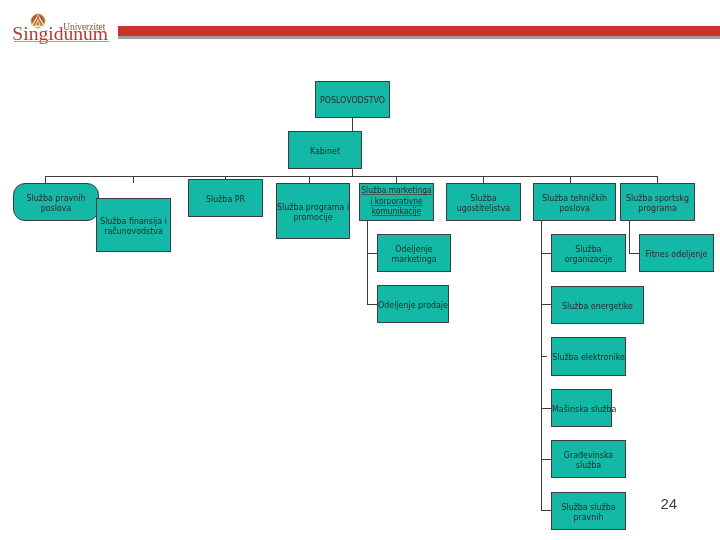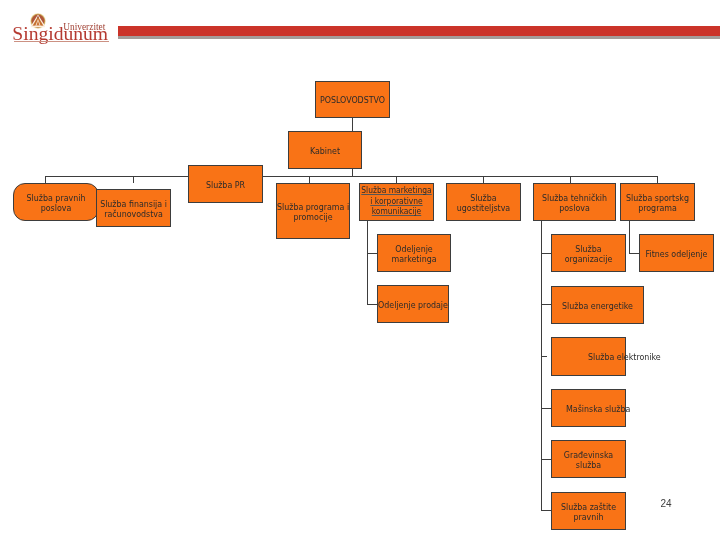--- a/index.html
+++ b/index.html
@@ -14,33 +14,33 @@
              font-size:19.6px;line-height:19.6px;color:#B53A31;white-space:nowrap;}
   .logo-sub{position:absolute;left:63.2px;top:23.3px;font-family:"Liberation Serif",serif;
             font-size:9.4px;line-height:9.4px;color:#A24336;white-space:nowrap;}
   .logo-rule{position:absolute;left:13.8px;top:40.5px;width:95px;height:1px;background:#CC9183;}
   .logo-emblem{position:absolute;left:29.5px;top:12.7px;width:16px;height:16px;}
 
   .redbar{position:absolute;left:117.5px;top:25.9px;width:602.5px;height:10px;background:#CB3329;}
   .redbar-shadow{position:absolute;left:117.5px;top:35.9px;width:602.5px;height:3px;background:#A49C99;}
 
   
-  .node{position:absolute;box-sizing:border-box;border:1.4px solid #3d3d3d;background:#f97316;
+  .node{position:absolute;box-sizing:border-box;border:1.4px solid #3d3d3d;background:#14b8a6;
         display:flex;align-items:center;justify-content:center;text-align:center;
         font-family:"DejaVu Sans",sans-serif;font-stretch:condensed;
         font-size:8.8px;line-height:9.3px;color:#2b2b2b;}
   .ln{position:absolute;background:#3d3d3d;}
   .vl{width:1.4px;}
   .hl{height:1.4px;}
 
   .nodetext{display:block;width:100%;text-align:center;position:relative;top:1.5px;}
   .nline{display:block;width:100%;white-space:nowrap;}
   .node.underlined .nline{text-decoration:underline;text-decoration-thickness:0.6px;text-underline-offset:0.6px;text-decoration-color:#565656;}
   .pagenum{position:absolute;left:660.5px;top:496px;font-family:"Liberation Sans",sans-serif;
-           font-size:10px;line-height:15px;color:#404040;}
+           font-size:15px;line-height:15px;color:#404040;}
 </style>
 </head>
 <body>
 
 <div class="slide">
 
   <div class="logo-wrap">
     <svg class="logo-emblem" viewBox="0 0 40 40">
       <circle cx="20" cy="20" r="19.5" fill="#F2E4C2"></circle>
       <circle cx="20" cy="20" r="18" fill="#C9A44F"></circle>
@@ -93,27 +93,27 @@
         <div class="nodetext">
           <span class="nline">Kabinet</span>
         </div>
       </div>
       <div class="node" style="left: 13px; top: 183px; width: 86px; height: 38px; border-radius: 12px;">
         <div class="nodetext">
           <span class="nline">Služba pravnih</span>
           <span class="nline">poslova</span>
         </div>
       </div>
-      <div class="node" style="left: 96px; top: 189px; width: 75px; height: 38px;">
+      <div class="node" style="left: 96px; top: 198px; width: 75px; height: 54px;">
         <div class="nodetext">
           <span class="nline">Služba finansija i</span>
           <span class="nline">računovodstva</span>
         </div>
       </div>
-      <div class="node" style="left: 188px; top: 165px; width: 75px; height: 38px;">
+      <div class="node" style="left: 188px; top: 179px; width: 75px; height: 38px;">
         <div class="nodetext">
           <span class="nline">Služba PR</span>
         </div>
       </div>
       <div class="node" style="left: 276px; top: 183px; width: 74px; height: 56px;">
         <div class="nodetext">
           <span class="nline">Služba programa i</span>
           <span class="nline">promocije</span>
         </div>
       </div>
@@ -157,39 +157,39 @@
         <div class="nodetext">
           <span class="nline">Služba</span>
           <span class="nline">organizacije</span>
         </div>
       </div>
       <div class="node" style="left: 551px; top: 286px; width: 93px; height: 38px;">
         <div class="nodetext">
           <span class="nline">Služba energetike</span>
         </div>
       </div>
-      <div class="node" style="left: 551px; top: 337px; width: 75px; height: 39px; padding-left: 36px;">
+      <div class="node" style="left: 551px; top: 337px; width: 75px; height: 39px;">
         <div class="nodetext">
           <span class="nline">Služba elektronike</span>
         </div>
       </div>
-      <div class="node" style="left: 551px; top: 389px; width: 75px; height: 38px; padding-left: 14px;">
+      <div class="node" style="left: 551px; top: 389px; width: 61px; height: 38px;">
         <div class="nodetext">
           <span class="nline">Mašinska služba</span>
         </div>
       </div>
       <div class="node" style="left: 551px; top: 440px; width: 75px; height: 38px;">
         <div class="nodetext">
           <span class="nline">Građevinska</span>
           <span class="nline">služba</span>
         </div>
       </div>
       <div class="node" style="left: 551px; top: 492px; width: 75px; height: 38px;">
         <div class="nodetext">
-          <span class="nline">Služba zaštite</span>
+          <span class="nline">Služba služba</span>
           <span class="nline">pravnih</span>
         </div>
       </div>
       <div class="node" style="left: 639px; top: 234px; width: 75px; height: 38px;">
         <div class="nodetext">
           <span class="nline">Fitnes odeljenje</span>
         </div>
       </div>
     </div>
 

